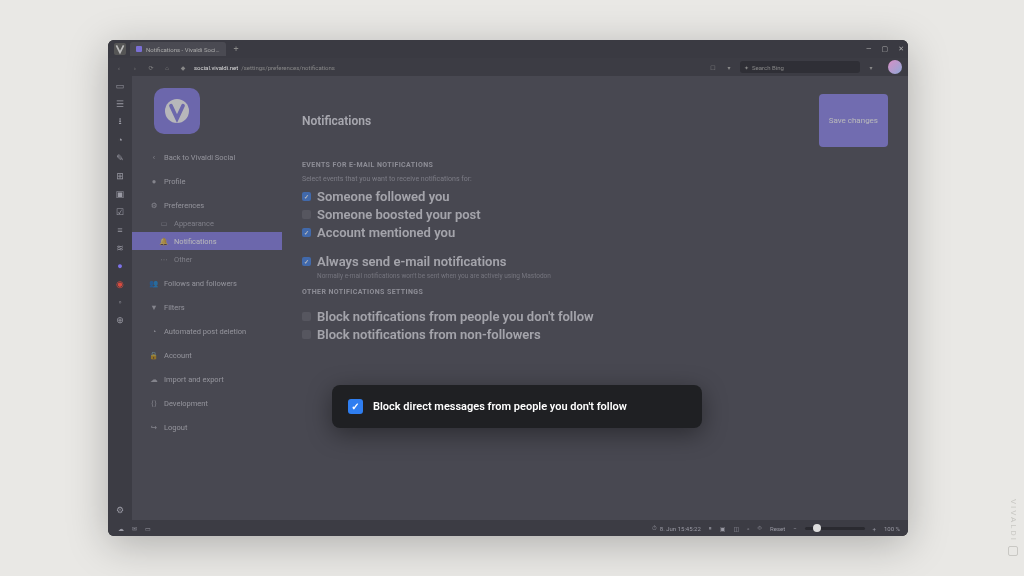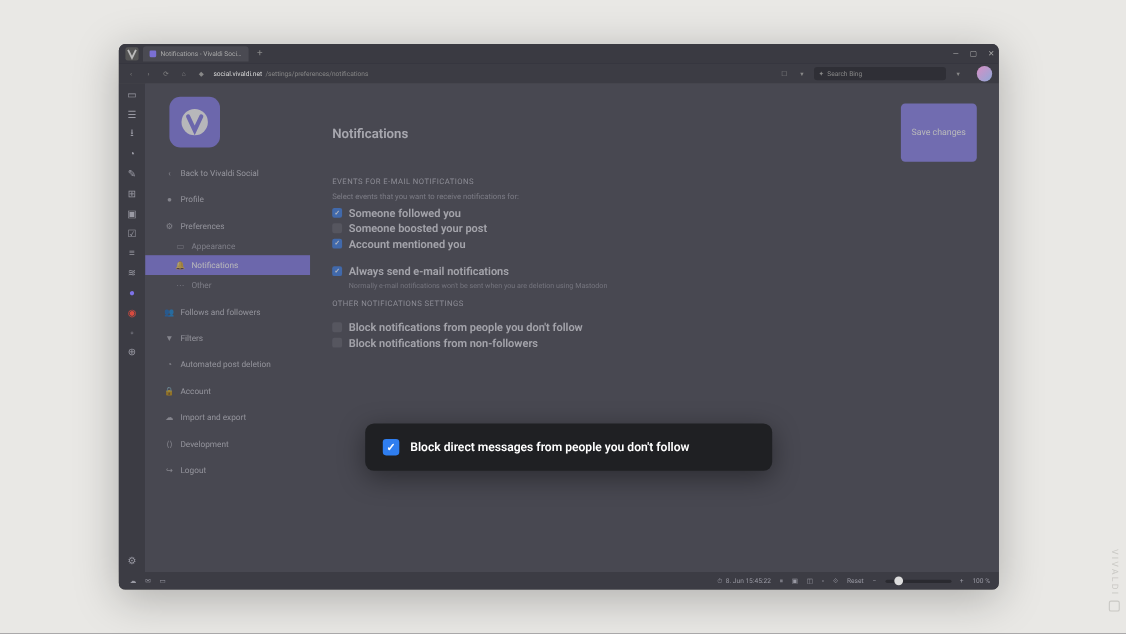--- a/index.html
+++ b/index.html
@@ -150,28 +150,28 @@
     margin-bottom:14px;
   }
   .hdr h1 { font-size:12px;font-weight:600;color:#e8e8ef;}
   .savebtn {
     background:#948cf0;color:#fff;
     border:none;border-radius:4px;
     font-size:8px;padding:22px 10px;cursor:pointer;
   }
   .section-title {
     font-size:7px;letter-spacing:.4px;
-    color:#bfbfc8;font-weight:400;
+    color:#bfbfc8;font-weight:700;
     margin:8px 0 6px 0;
     text-transform:uppercase;
   }
   .desc{font-size:7px;color:#a4a4ae;margin-bottom:6px;}
   .chkrow {
-    display:flex;align-items:flex-start;gap:6px;
-    margin:3px 0; font-size:10px;color:#e2e2e8;font-weight:600;
+    display:flex;align-items:center;gap:6px;
+    margin:3px 0; font-size:13px;color:#e2e2e8;font-weight:600;
   }
   .cb {
     width:9px;height:9px;border-radius:2px;
     background:#6a6a74;display:flex;align-items:center;justify-content:center;
     flex-shrink:0;
   }
   .cb.on{background:#4a87e8;}
   .cb.on::after{content:"✓";color:#fff;font-size:6px;line-height:1;}
   .subnote{font-size:6.5px;color:#9a9aa4;margin-left:15px;margin-top:1px;margin-bottom:6px;}
 
@@ -369,21 +369,21 @@
         <div class="chkrow">
             <span class="cb on"></span>
             <span>Account mentioned you</span>
           </div>
 
         <div style="height:8px"></div>
         <div class="chkrow">
             <span class="cb on"></span>
             <span>Always send e-mail notifications</span>
           </div>
-        <div class="subnote">Normally e-mail notifications won't be sent when you are deletion using Mastodon</div>
+        <div class="subnote">Normally e-mail notifications won't be sent when you are actively using Mastodon</div>
 
         <div class="section-title">OTHER NOTIFICATIONS SETTINGS</div>
         <div style="height:4px"></div>
         <div class="chkrow">
             <span class="cb"></span>
             <span>Block notifications from people you don't follow</span>
           </div>
         <div class="chkrow">
             <span class="cb"></span>
             <span>Block notifications from non-followers</span>

